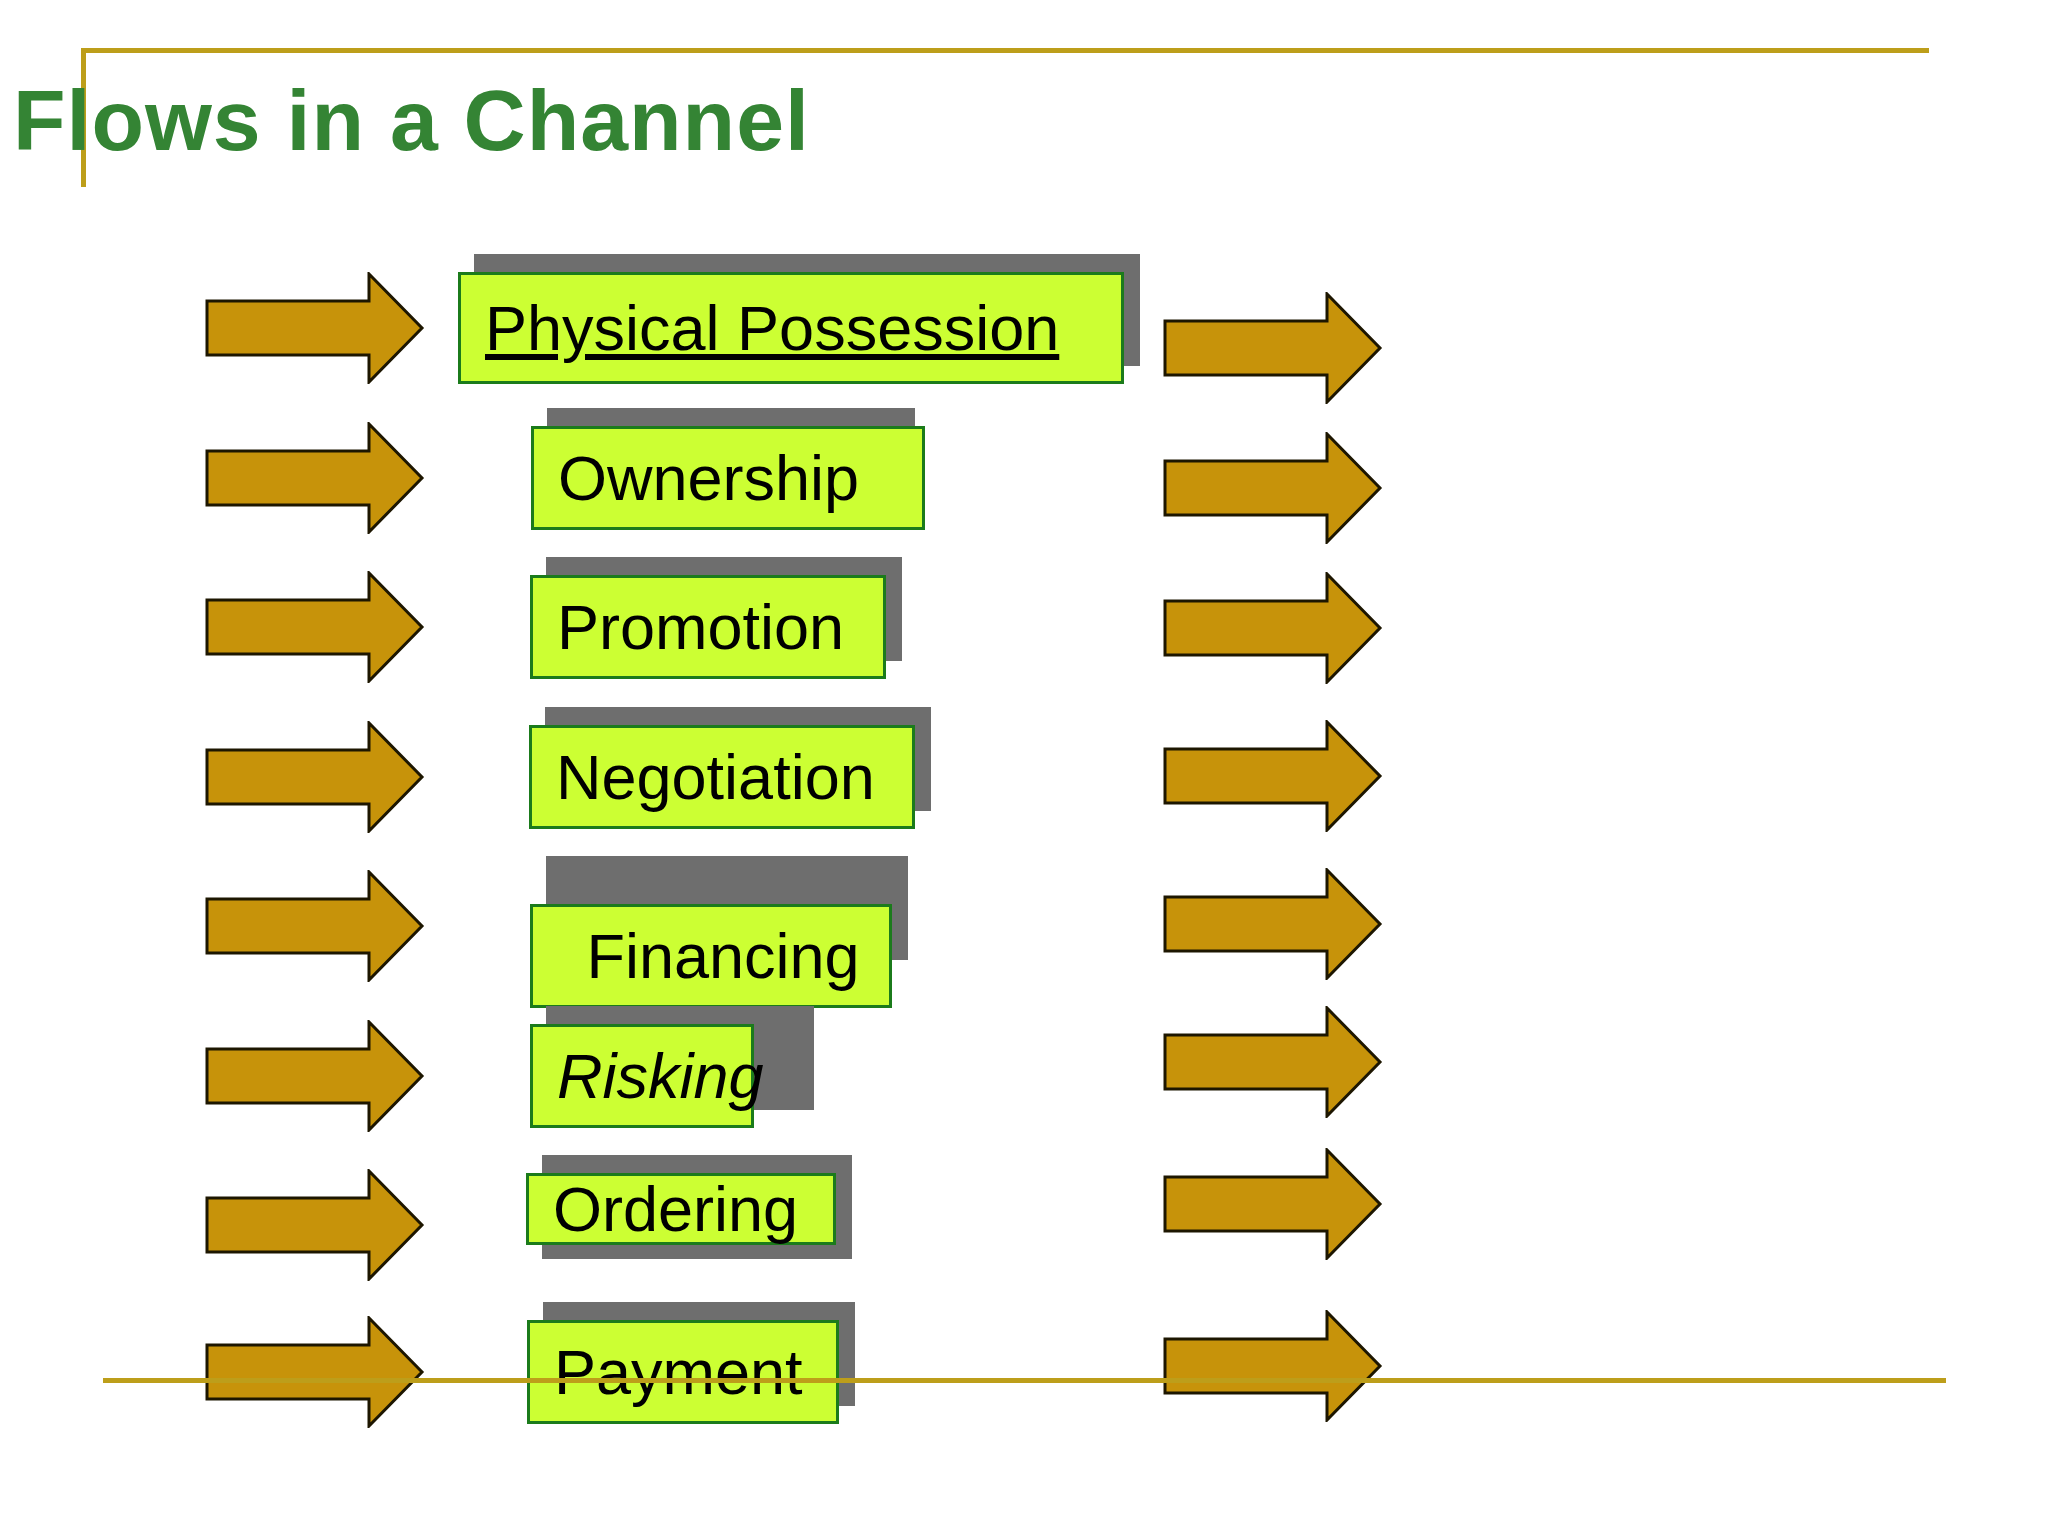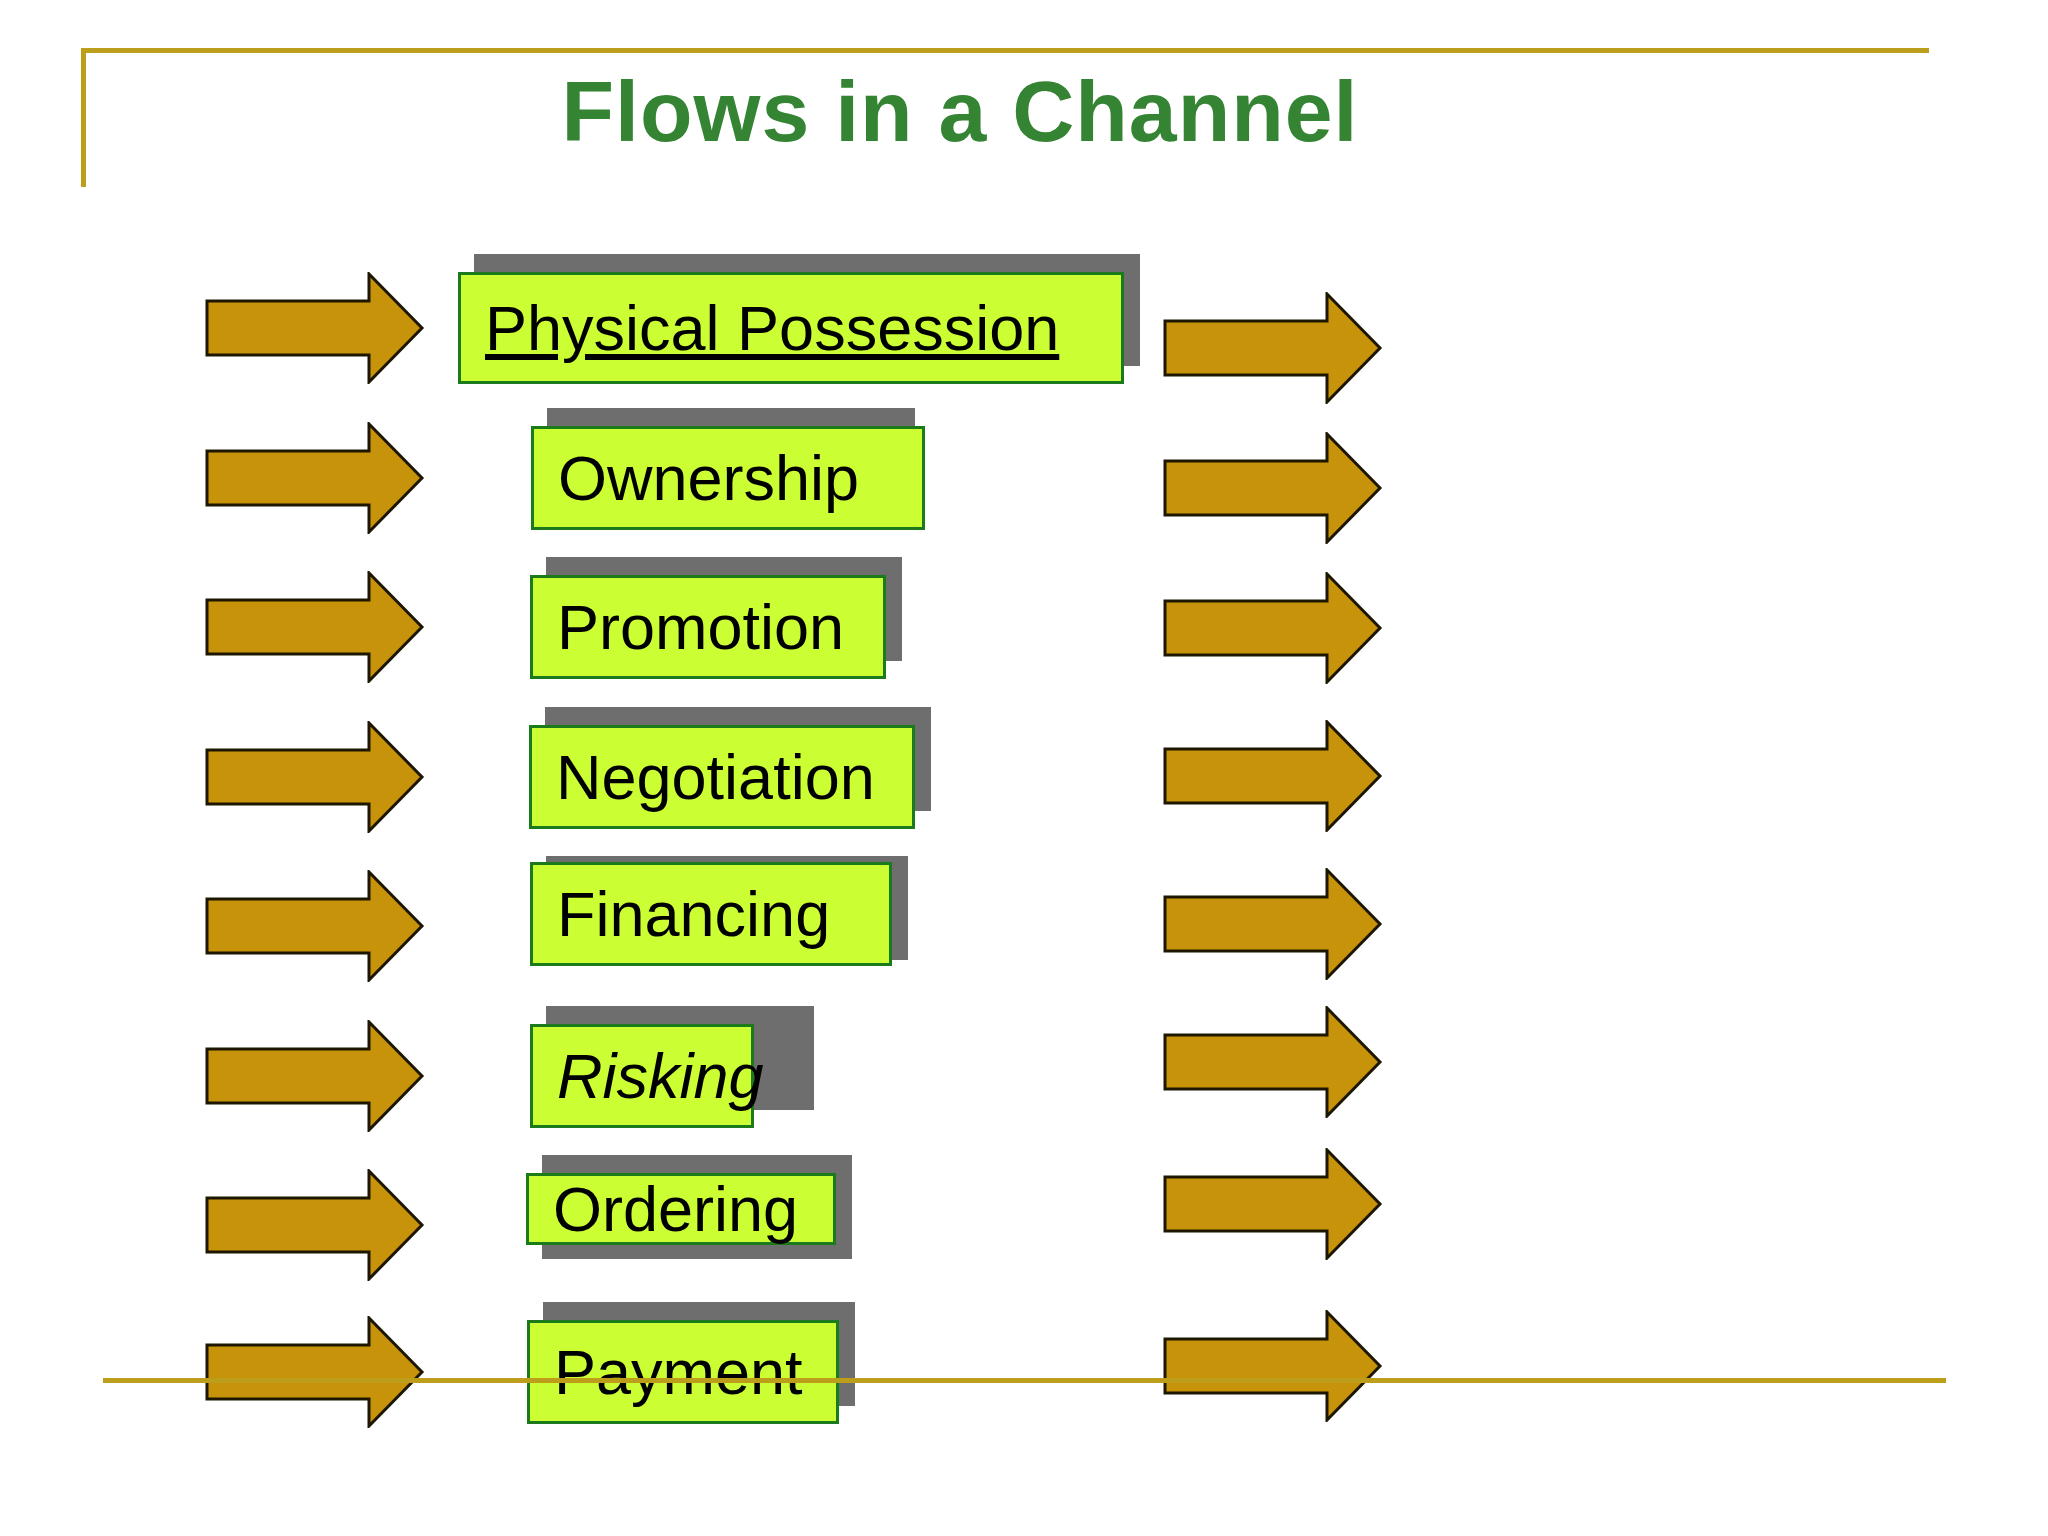--- a/index.html
+++ b/index.html
@@ -9,21 +9,21 @@
     background:#ffffff;
     overflow:hidden;
     font-family:"Liberation Sans", sans-serif;
   }
   .rule{position:absolute;background:var(--rule-gold);}
   .line-top{left:83px;top:48px;width:1846px;height:5px;}
   .line-left{left:81px;top:48px;width:5px;height:139px;}
   .line-bottom{left:103px;top:1378px;width:1843px;height:5px;}
   .title{
     position:absolute;left:0;top:60px;width:1912px;
-    margin:4px;text-align:center;
+    margin:13px;text-align:left;
     font-size:86px;font-weight:bold;line-height:1.1;
     color:var(--title-green);
     letter-spacing:1px;
   }
   .flow-row{position:absolute;left:0;top:0;width:100%;height:0;}
   .arrow{position:absolute;display:block;}
   .arrow polygon{
     fill:var(--arrow-gold);
     stroke:var(--arrow-outline);
     stroke-width:3;
@@ -103,21 +103,21 @@
     <svg class="arrow arrow-right" width="220" height="112" viewBox="0 0 220 112" style="left: 1163px; top: 720px;">
       <polygon points="2,29 164,29 164,2 217,56 164,110 164,83 2,83"></polygon>
     </svg>
   </div>
 
   <div class="flow-row">
     <svg class="arrow arrow-left" width="220" height="112" viewBox="0 0 220 112" style="left: 205px; top: 870px;">
       <polygon points="2,29 164,29 164,2 217,56 164,110 164,83 2,83"></polygon>
     </svg>
     <div class="box-shadow" style="left: 546px; top: 856px; width: 362px; height: 104px;"></div>
-    <div class="flow-box" style="left: 530px; top: 862px; width: 362px; height: 104px;">
+    <div class="flow-box" style="left: 530px; top: 904px; width: 362px; height: 104px; justify-content: center;">
       <span class="flow-label">Financing</span>
     </div>
     <svg class="arrow arrow-right" width="220" height="112" viewBox="0 0 220 112" style="left: 1163px; top: 868px;">
       <polygon points="2,29 164,29 164,2 217,56 164,110 164,83 2,83"></polygon>
     </svg>
   </div>
 
   <div class="flow-row">
     <svg class="arrow arrow-left" width="220" height="112" viewBox="0 0 220 112" style="left: 205px; top: 1020px;">
       <polygon points="2,29 164,29 164,2 217,56 164,110 164,83 2,83"></polygon>

